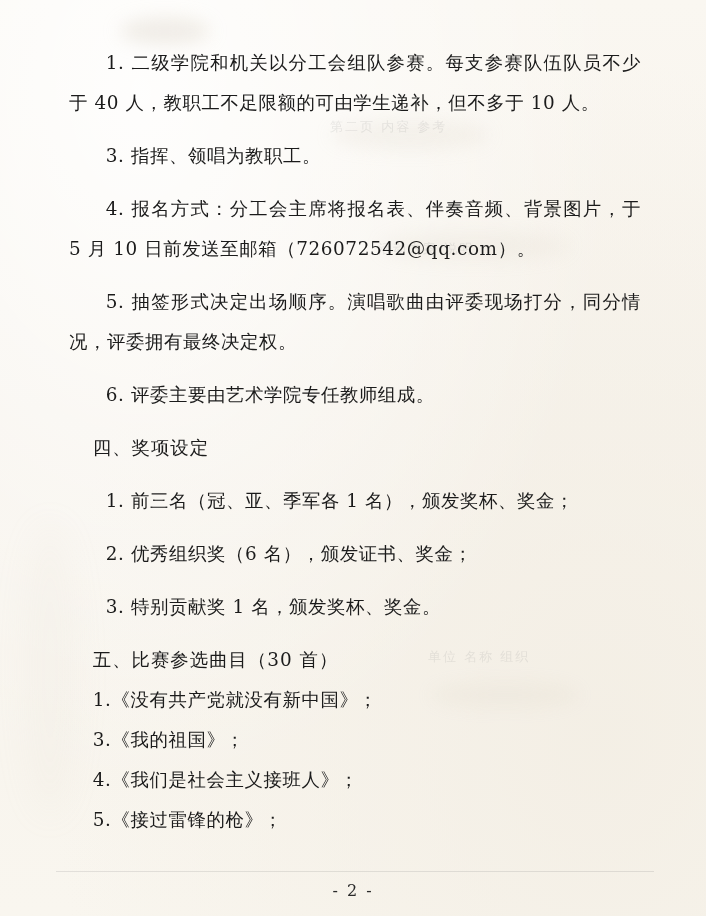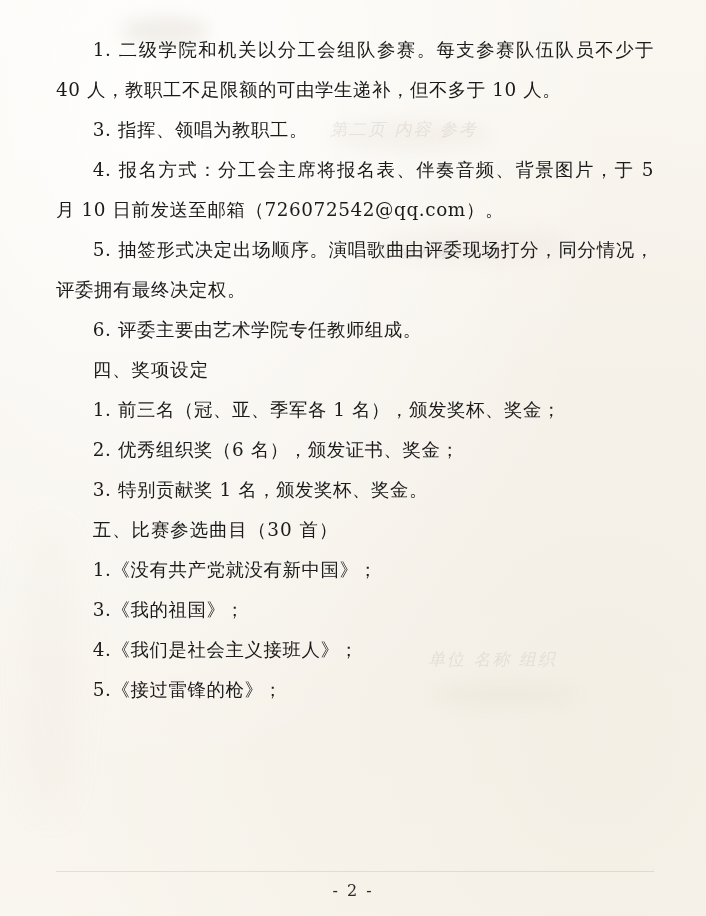--- a/index.html
+++ b/index.html
@@ -26,44 +26,43 @@
   .smudge {
     position: absolute;
     border-radius: 50%;
     background: rgba(208,198,182,0.30);
     filter: blur(9px);
     pointer-events: none;
   }
   .ghost {
     position: absolute;
     color: rgba(150,150,150,0.18);
-    font-size: 17px;
+    font-size: 13px;
     letter-spacing: 2px;
     pointer-events: none;
     user-select: none;
     white-space: nowrap;
-    font-style: italic;
   }
 
   .page {
     position: absolute;
     inset: 0;
     padding: 30px 52px 0 56px;
     box-sizing: border-box;
   }
 
   .doc-body {
     color: #1b1b1b;
     font-size: 18.4px;
     line-height: 40px;
     text-align: justify;
   }
 
   p.para {
-    margin: 0;
+    margin: 13px;
     text-indent: 2em;
     letter-spacing: 0.6px;
   }
   p.heading {
     margin: 0;
     text-indent: 2em;
     font-weight: normal;
     letter-spacing: 1px;
   }
   p.song {

